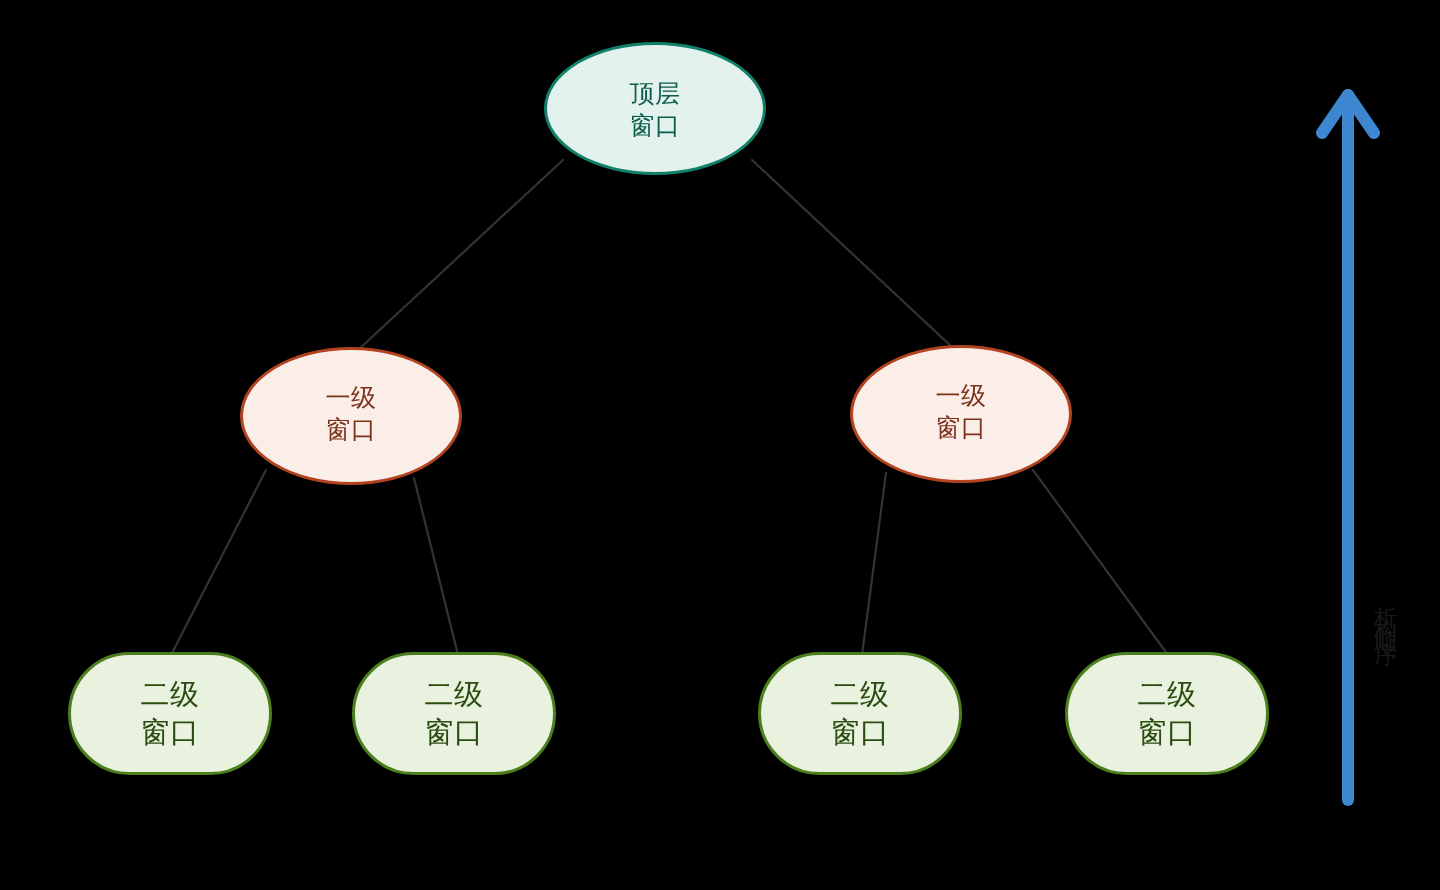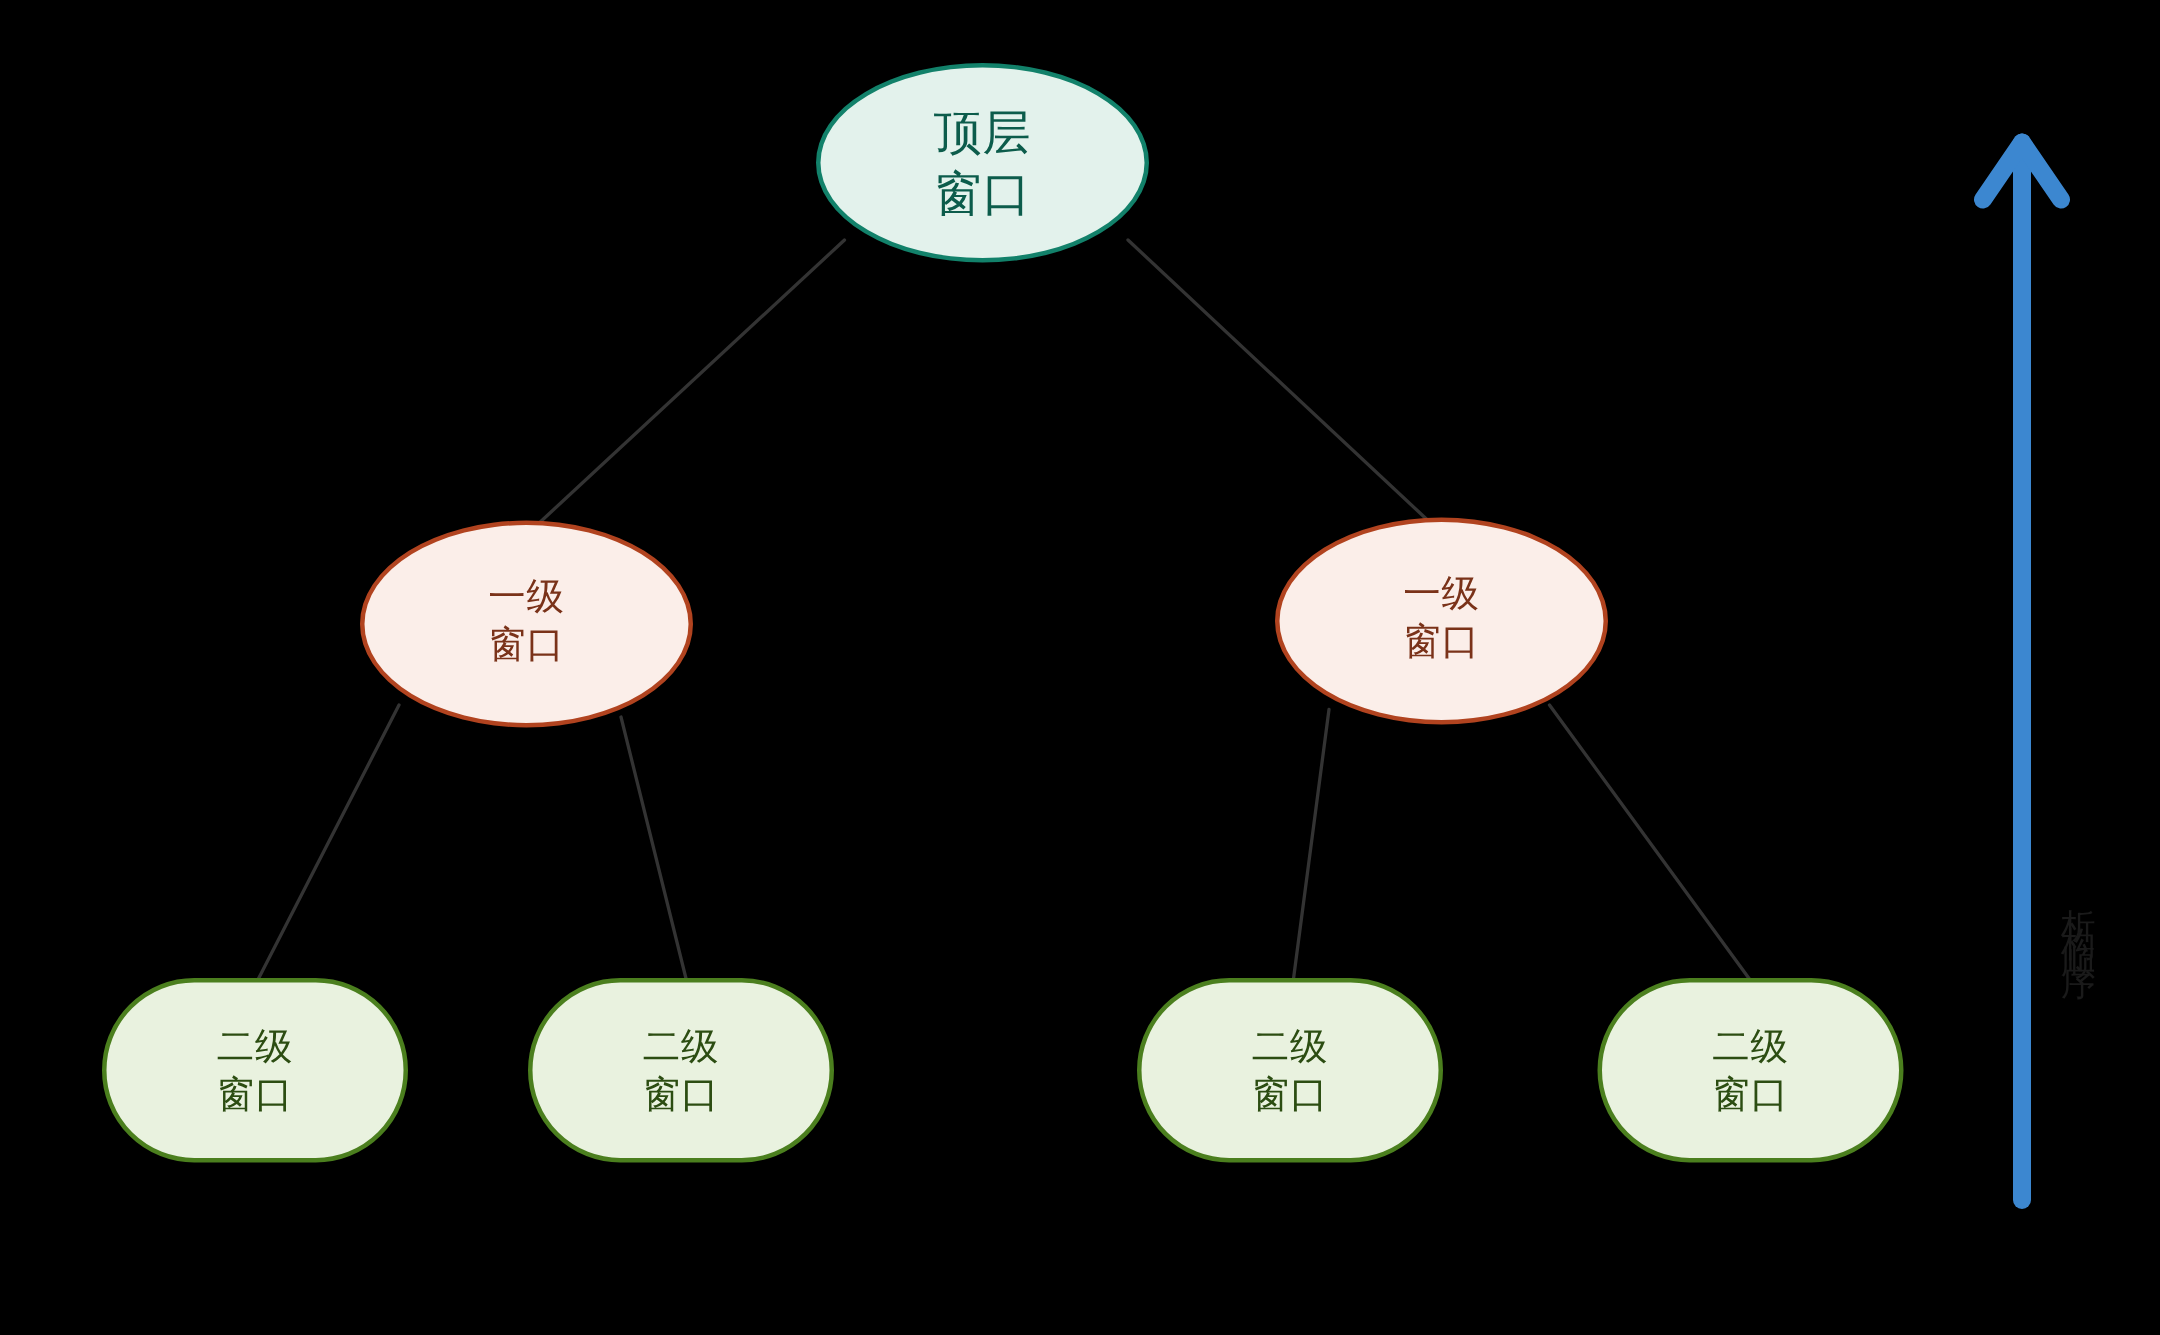--- a/index.html
+++ b/index.html
@@ -39,38 +39,38 @@
   .node .line1, .node .line2 {
     display: block;
     white-space: nowrap;
   }
   
   .node-top {
     border-radius: 50%;
     background: #e3f2ec;
     border: 3px solid #f97316;
     color: #0c5c4b;
-    font-size: 32px;
+    font-size: 25px;
   }
   
   .node-mid {
     border-radius: 50%;
     background: #fbeee9;
     border: 3px solid #b1431f;
     color: #7a3219;
     font-size: 25px;
     font-family: Liberation Mono, monospace;
   }
   
   .node-leaf {
     border-radius: 62px;
     background: #e9f2df;
     border: 3px solid #4b7f1e;
     color: #2c4d12;
-    font-size: 25px;
+    font-size: 29px;
   }
   .axis-arrow {
     position: absolute;
   }
   .axis-label {
     position: absolute;
     writing-mode: vertical-rl;
     text-orientation: upright;
     color: #1a1a1a;
     font-size: 23px;

